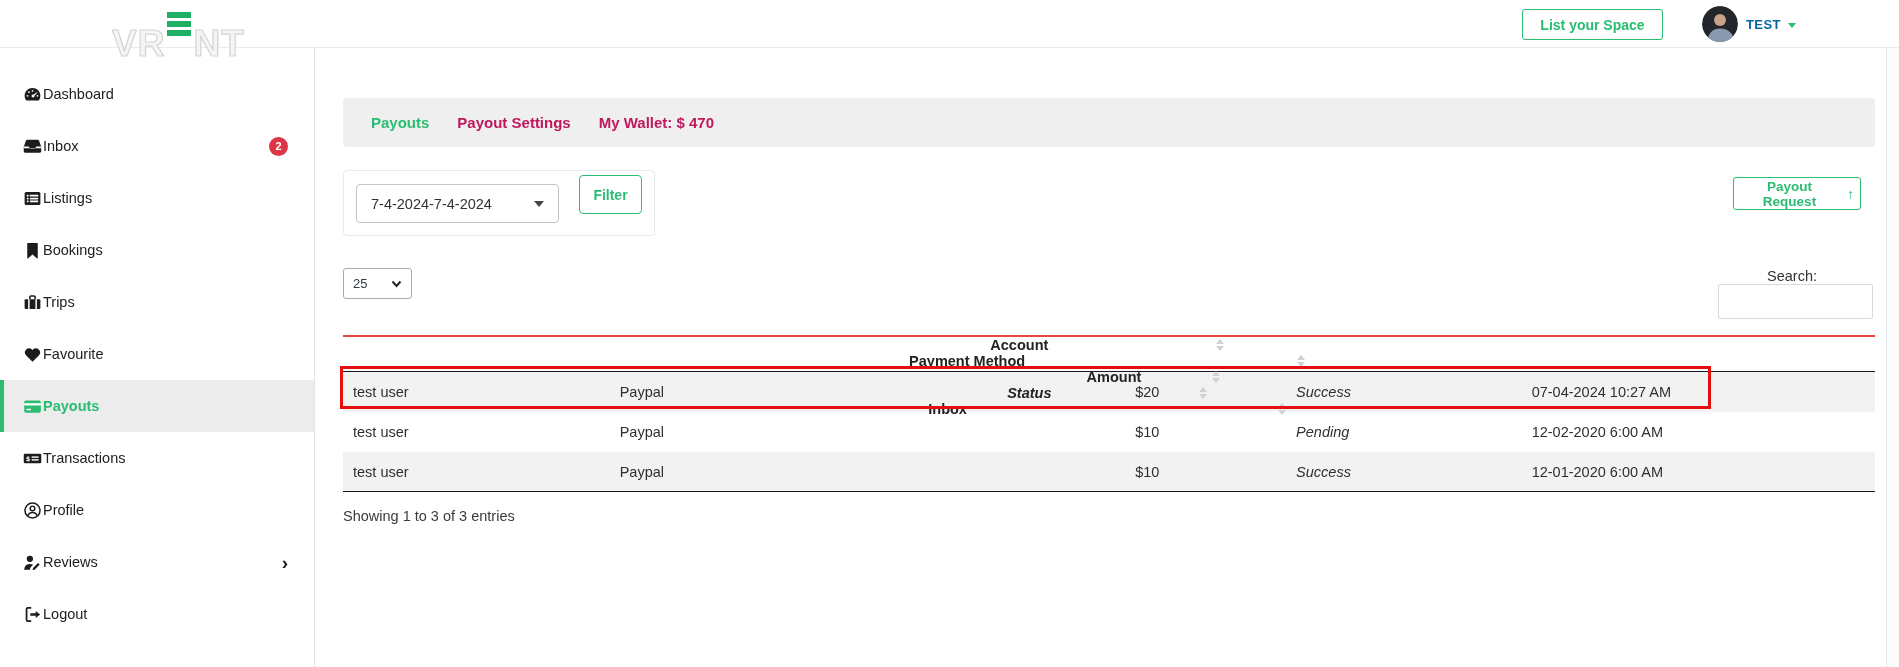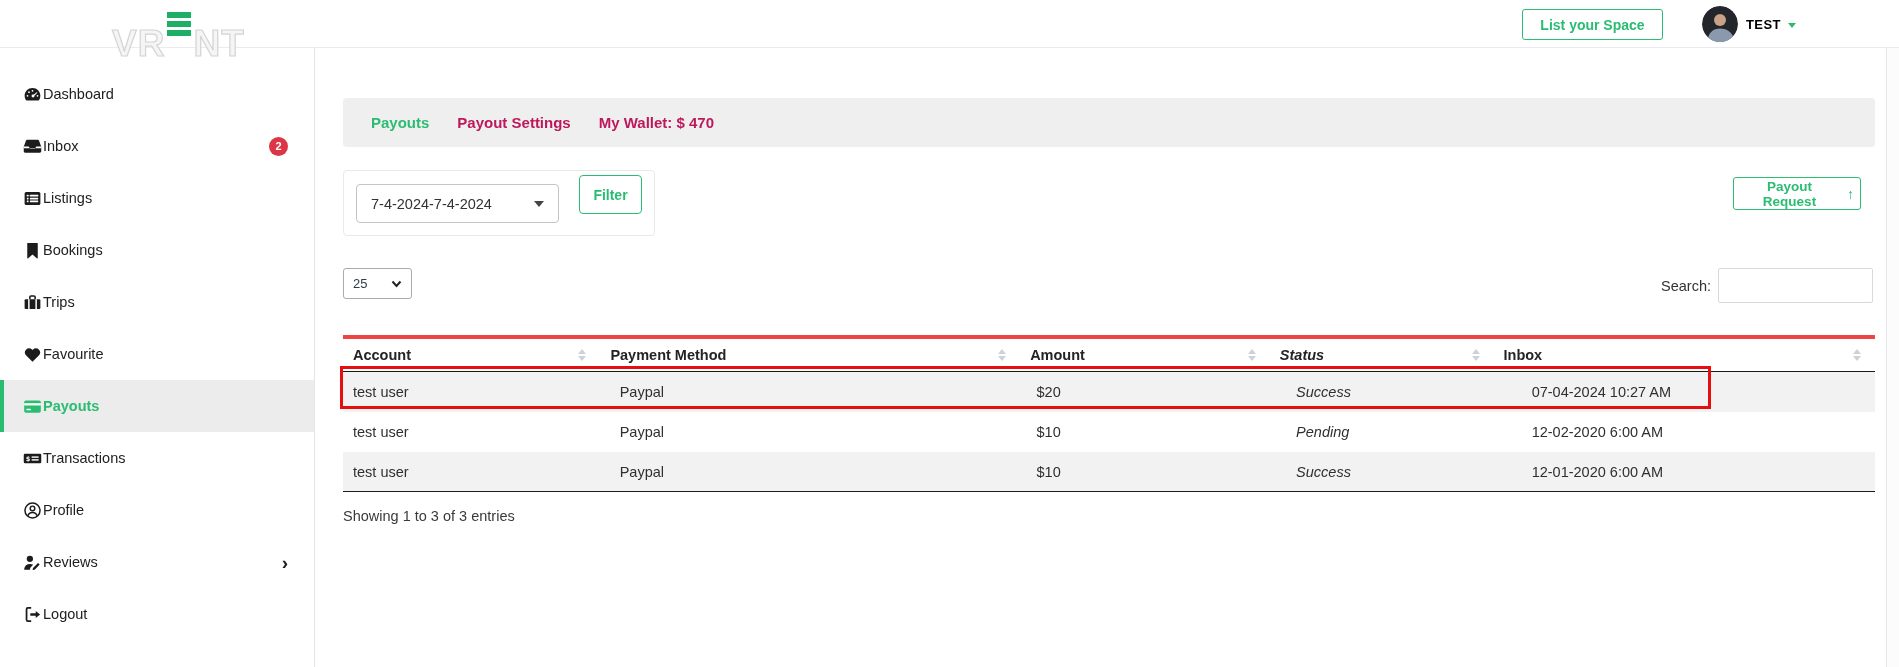--- a/index.html
+++ b/index.html
@@ -14,21 +14,21 @@
   .logo-letters{font-size:37px;font-weight:bold;letter-spacing:1px;color:#f5f5f5;
                 -webkit-text-stroke:1.2px #d4d4d4;line-height:36px;margin-top:40px;}
   .logo-e{display:flex;flex-direction:column;justify-content:center;gap:3px;margin:0 2px;}
   .logo-e i{display:block;width:24px;height:6px;background:#1fae66;}
   .btn-list-space{position:absolute;left:1522px;top:9px;width:141px;height:31px;
       border:1px solid #2abd72;border-radius:3px;background:#fff;color:#2abd72;
       font-weight:bold;font-size:14px;display:flex;align-items:center;justify-content:center;cursor:pointer;}
   .avatar{position:absolute;left:1702px;top:6px;width:36px;height:36px;border-radius:50%;
           overflow:hidden;cursor:pointer;}
   .user-menu{position:absolute;left:1746px;top:0;height:48px;display:flex;align-items:center;cursor:pointer;}
-  .user-name{font-size:13px;font-weight:bold;color:#000000;letter-spacing:.4px;}
+  .user-name{font-size:13px;font-weight:bold;color:#0369a1;letter-spacing:.4px;}
   .caret-down{width:0;height:0;border-left:4px solid transparent;border-right:4px solid transparent;
               border-top:5px solid #2abd72;margin-left:7px;margin-top:2px;}
 
   
   .sidebar{position:absolute;left:0;top:48px;width:315px;height:619px;background:#fff;
            border-right:1px solid #e4e4e4;padding-top:20px;}
   .side-item{position:relative;height:52px;display:flex;align-items:center;padding-left:22px;cursor:pointer;}
   .side-item .icn{width:21px;height:21px;display:flex;align-items:center;justify-content:center;flex:none;}
   .side-item .lbl{font-size:14.5px;color:#212121;}
   .side-item.active{background:#ececec;border-left:4px solid #2abd72;padding-left:18px;}
@@ -60,40 +60,40 @@
   .btn-payout-request{position:absolute;left:1390px;top:129px;width:128px;height:33px;
       border:1px solid #2abd72;border-radius:3px;background:#fff;color:#2abd72;font-weight:bold;
       font-size:13.5px;display:flex;align-items:center;justify-content:center;gap:8px;cursor:pointer;}
   .up-arrow{font-size:14px;font-weight:bold;}
 
   .len-select{position:absolute;left:0;top:220px;width:69px;height:31px;border:1px solid #ababab;
               border-radius:3px;background:#fff;display:flex;align-items:center;padding:0 9px;cursor:pointer;}
   .len-select .val{font-size:13px;color:#2e3a46;}
   .len-select svg{margin-left:auto;}
 
-  .search-wrap{position:absolute;right:2px;top:220px;display:flex;align-items:center;}
+  .search-wrap{position:absolute;right:2px;top:220px;display:flex;align-items:center;flex-direction:column;}
   .search-label{font-size:14.5px;color:#333;margin-right:7px;}
   .search-input{width:155px;height:35px;border:1px solid #d9d9d9;border-radius:2px;background:#fff;
                 font-size:14px;padding:0 8px;outline:none;color:#333;}
 
   
   .ptable{position:absolute;left:0;top:287px;width:1532px;}
-  .thead{display:flex;height:37px;align-items:center;border-top:4px solid #ef4444;
-         border-bottom:1px solid #1a1a1a;}
+  .thead{display:flex;height:37px;align-items:center;border-top:2px solid #ef4444;
+         border-bottom:1px solid #1a1a1a;flex-direction:column;}
   .th{position:relative;font-size:14.5px;font-weight:bold;color:#242424;padding-left:10px;cursor:pointer;}
   .sort{position:absolute;right:14px;top:50%;transform:translateY(-50%);display:flex;
         flex-direction:column;gap:2px;}
   .sort i{display:block;width:0;height:0;border-left:4px solid transparent;border-right:4px solid transparent;}
   .sort .up{border-bottom:5px solid #cdd2d6;}
   .sort .dn{border-top:5px solid #cdd2d6;}
   .trow{display:flex;height:40px;align-items:center;background:#fff;gap:28px;}
   .trow.stripe{background:#f2f2f2;}
   .trow:last-child{border-bottom:1px solid #1a1a1a;}
   .td{font-size:14.5px;color:#2f2f2f;padding-left:10px;white-space:nowrap;overflow:hidden;}
-  .c1{width:16.8%;} .c2{width:27.4%;} .c3{width:16.3%;} .c4{width:14.6%;font-style:italic;} .c5{width:24.9%;}
+  .c1{width:16.8%;} .c2{width:27.4%;} .c3{width:16.3%;text-align:center;} .c4{width:14.6%;font-style:italic;} .c5{width:24.9%;}
 
   .highlight-box{position:absolute;left:-3px;top:318px;width:1371px;height:43px;
                  border:3px solid #e50f0f;z-index:6;pointer-events:none;}
 
   .summary{position:absolute;left:0;top:460px;font-size:14.5px;color:#3a3a3a;}
 
   .pagination{position:absolute;right:3px;top:477px;display:flex;align-items:center;gap:9px;}
   .page-btn{height:30px;border:1px solid #dadada;border-radius:2px;background:#fff;color:#4f4f4f;
             font-size:13.5px;display:flex;align-items:center;justify-content:center;cursor:pointer;}
   .page-prev{width:88px;} .page-next{width:50px;}

